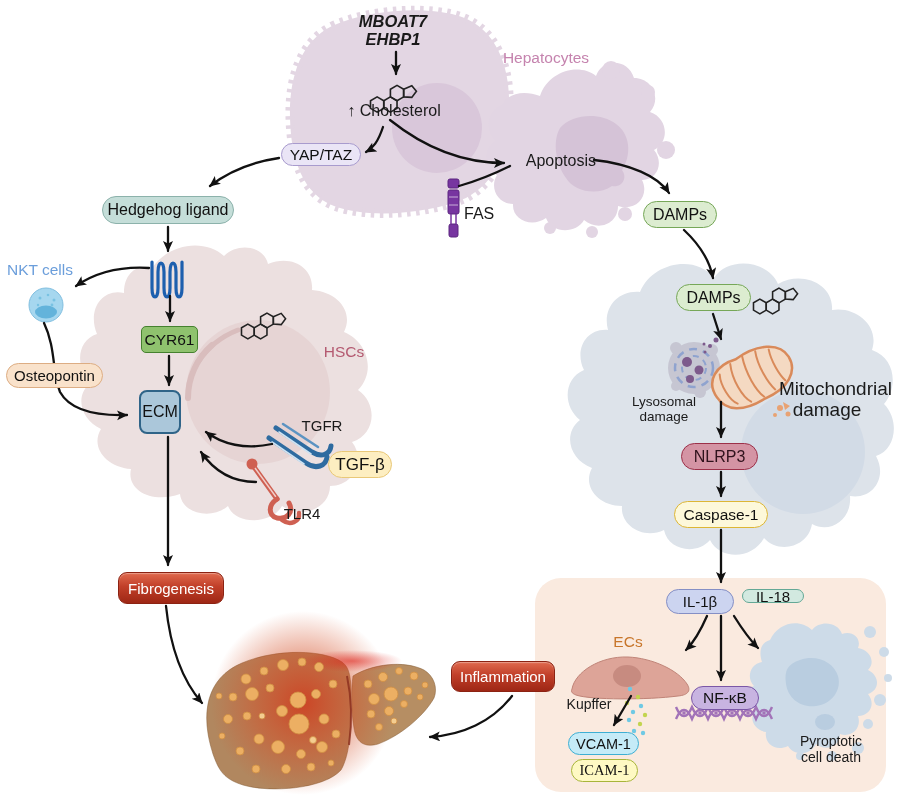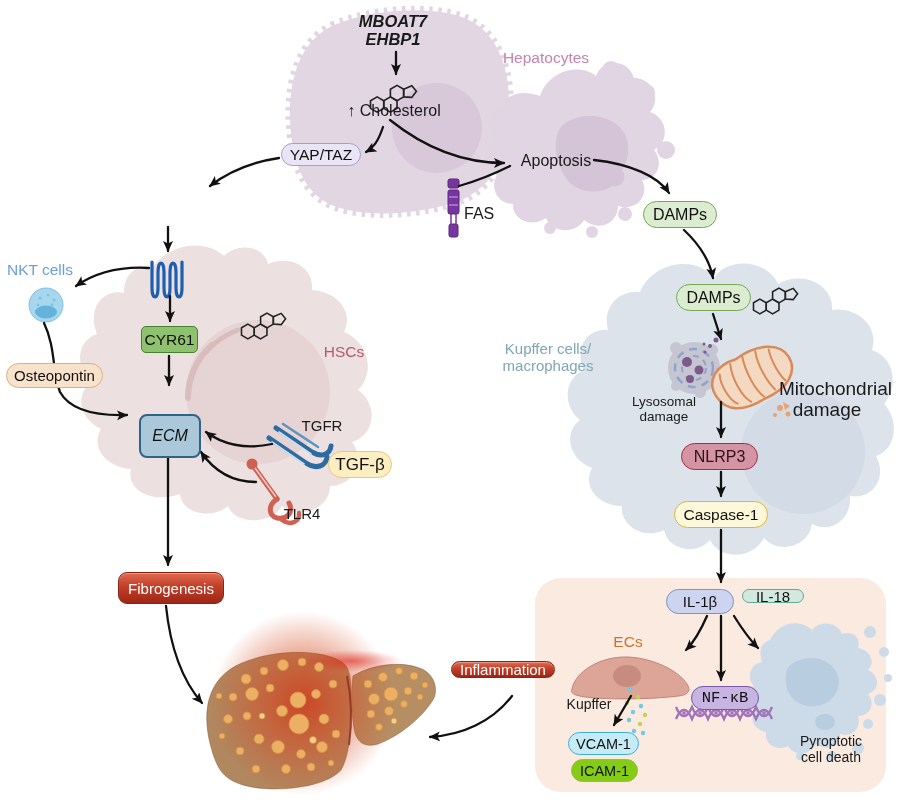--- a/index.html
+++ b/index.html
@@ -327,61 +327,60 @@
 </div>
 
 <div class="lbl" style="left:496px;top:25px;width:100px;font-size:15.5px;color:#c583ae;margin-top:24px;">Hepatocytes</div>
 
 <div class="lbl" style="left:344px;top:102px;width:100px;font-size:16px;">↑ Cholesterol</div>
 
 <div class="pill" style="left:281px;top:143px;width:80px;height:23px;background:#eae5f6;border-color:#a89bce;font-size:15.5px;">
   <span>YAP/TAZ</span>
 </div>
 
-<div class="lbl" style="left:516px;top:152px;width:80px;font-size:16px;">Apoptosis</div>
+<div class="lbl" style="left:516px;top:152px;width:80px;font-size:16px;text-align:right;">Apoptosis</div>
 
 <div class="lbl" style="left:464px;top:205px;width:42px;font-size:16px;text-align:left;">FAS</div>
 
 <div class="pill" style="left:643px;top:201px;width:74px;height:27px;background:#dcecd0;border-color:#76a758;font-size:16px;">
   <span>DAMPs</span>
 </div>
 
+<div class="pill" style="left:102px;top:196px;width:132px;height:28px;background:#c5ded9;border-color:#8cb2ab;font-size:16px;">
+  <span>Hedgehog ligand</span>
+</div>
 
 <div class="lbl" style="left:2px;top:261px;width:76px;font-size:15.5px;color:#6b9edb;">NKT cells</div>
 
 <div class="pill" style="left:6px;top:363px;width:97px;height:25px;background:#f9e2cb;border-color:#ddad83;font-size:15px;">
   <span>Osteopontin</span>
 </div>
 
 <div class="sqbox" style="left:141px;top:326px;width:57px;height:27px;background:#8fc26e;border-color:#45812f;border-radius:5px;font-size:15.5px;">
   <span>CYR61</span>
 </div>
 
-<div class="sqbox" style="left:139px;top:414px;width:62px;height:44px;background:#abc7da;border-color:#2f6488;border-width:2px;border-radius:8px;font-size:16px;font-style:italic;">
+<div class="sqbox" style="left:139px;top:390px;width:42px;height:44px;background:#abc7da;border-color:#2f6488;border-width:2px;border-radius:8px;font-size:16px;">
   <span>ECM</span>
 </div>
 
 <div class="lbl" style="left:316px;top:343px;width:56px;font-size:15.5px;color:#b45a71;">HSCs</div>
 
 <div class="lbl" style="left:297px;top:418px;width:50px;font-size:15px;">TGFR</div>
 
 <div class="pill" style="left:328px;top:451px;width:64px;height:27px;background:#fdeec1;border-color:#e9c878;font-size:17px;">
   <span>TGF-β</span>
 </div>
 
 <div class="lbl" style="left:277px;top:506px;width:50px;font-size:15px;">TLR4</div>
 
 <div class="rbox" style="left:118px;top:572px;width:106px;height:32px;font-size:15px;">
   <span>Fibrogenesis</span>
 </div>
 
-<div class="lbl two" style="left:494px;top:341px;width:108px;font-size:15px;color:#7fa6b3;">
-  <span class="ln">Kupffer cells/</span>
-  <span class="ln">macrophages</span>
-</div>
 
 <div class="pill" style="left:676px;top:284px;width:75px;height:27px;background:#dcecd0;border-color:#76a758;font-size:16px;">
   <span>DAMPs</span>
 </div>
 
 <div class="lbl two" style="left:625px;top:394px;width:78px;font-size:13.5px;">
   <span class="ln">Lysosomal</span>
   <span class="ln">damage</span>
 </div>
 
@@ -407,32 +406,32 @@
 </div>
 
 <div class="lbl" style="left:606px;top:633px;width:44px;font-size:15.5px;color:#c8762b;">ECs</div>
 
 <div class="lbl" style="left:561px;top:697px;width:56px;font-size:14px;">Kupffer</div>
 
 <div class="pill" style="left:568px;top:732px;width:71px;height:23px;background:#c5ebf7;border-color:#3eafd3;font-size:14.5px;">
   <span>VCAM-1</span>
 </div>
 
-<div class="pill" style="left:571px;top:759px;width:67px;height:23px;background:#84cc16;border-color:#a8b53a;font-size:14.5px;">
+<div class="pill" style="left:571px;top:759px;width:67px;height:23px;background:#fef9c3;border-color:#a8b53a;font-size:14.5px;font-family:Liberation Serif, serif;">
   <span>ICAM-1</span>
 </div>
 
-<div class="pill" style="left:691px;top:686px;width:68px;height:24px;background:#c8b4e1;border-color:#7b57a7;font-size:15.5px;font-family:Liberation Mono, monospace;">
+<div class="pill" style="left:691px;top:686px;width:68px;height:24px;background:#c8b4e1;border-color:#7b57a7;font-size:15.5px;">
   <span>NF-κB</span>
 </div>
 
 <div class="lbl two" style="left:791px;top:734px;width:80px;font-size:14px;">
   <span class="ln">Pyroptotic</span>
   <span class="ln">cell death</span>
 </div>
 
-<div class="rbox" style="left:451px;top:661px;width:104px;height:17px;font-size:15px;">
+<div class="rbox" style="left:451px;top:661px;width:104px;height:31px;font-size:15px;">
   <span>Inflammation</span>
 </div>
 
 <div class="lbl" style="left:292px;top:768px;width:60px;font-size:17px;letter-spacing:1px;margin-top:44px;">MASH</div>
 
 </div>
 
 </body></html>

